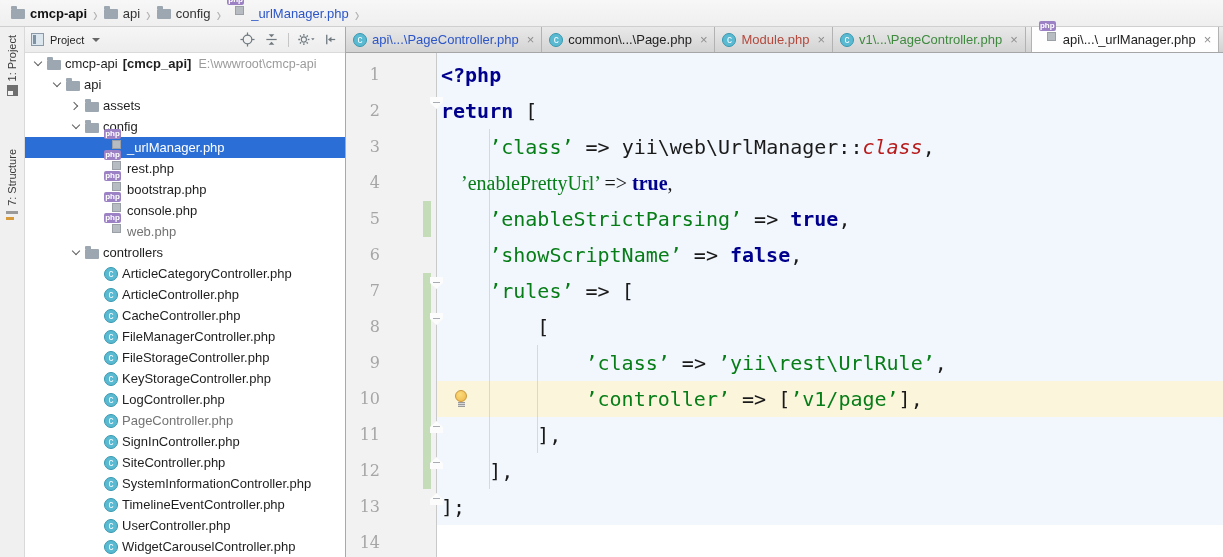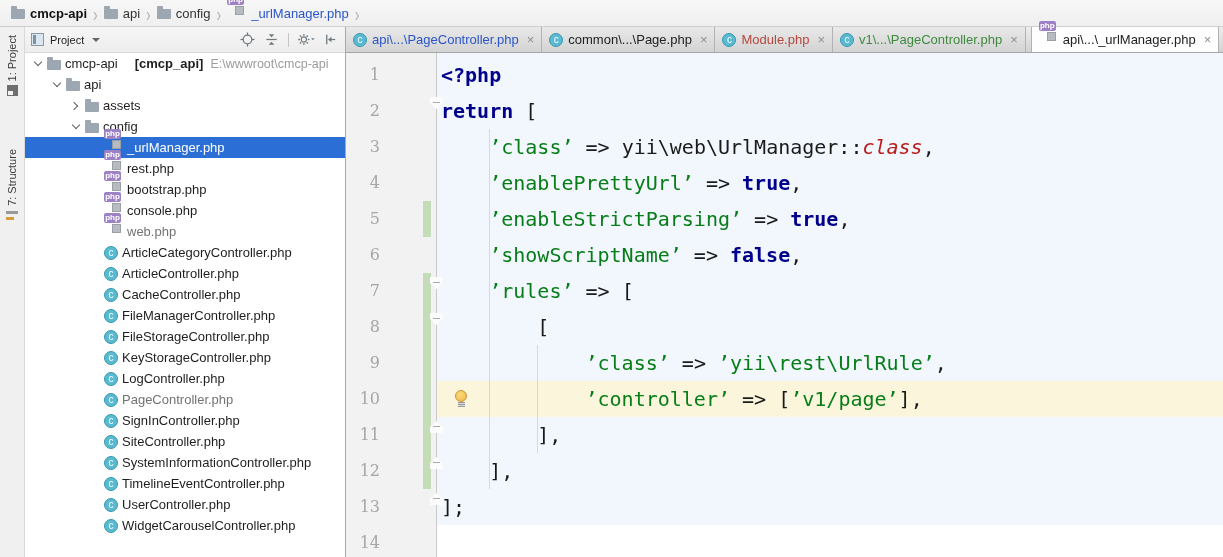--- a/index.html
+++ b/index.html
@@ -56,21 +56,21 @@
   .chev{width:14px;height:14px;flex:none;position:relative;}
   .chev::before{content:"";position:absolute;left:4px;top:4px;width:5px;height:5px;
      border-right:1.6px solid #5F5F5F;border-bottom:1.6px solid #5F5F5F;}
   .chev.open::before{transform:rotate(45deg);top:2px;}
   .chev.closed::before{transform:rotate(-45deg);left:2px;}
   .trow.selected .chev::before{border-color:#fff;}
   .chev.none::before{display:none;}
   .tico{margin:0 4px 0 2px;display:flex;align-items:center;}
   .tlabel{color:#1E1E1E;}
   .tlabel.modified{color:#737373;}
-  .tsuffix{font-weight:bold;margin-left:17px;}
+  .tsuffix{font-weight:bold;margin-left:5px;}
   .tpath{color:#9B9B9B;margin-left:7px;font-size:12.5px;}
   
   #editor{position:absolute;left:346px;top:27px;width:877px;height:530px;}
   #tab-bar{height:26px;background:linear-gradient(#EDEDED,#D2D2D2);border-bottom:1px solid #A6A6A6;
      display:flex;align-items:stretch;font-size:13px;box-sizing:border-box;}
   .tab{display:flex;align-items:center;gap:5px;padding:0 7px;border-right:1px solid #B2B2B2;
      background:linear-gradient(#E9E9E9,#D3D3D3);box-sizing:border-box;}
   .tab.active{background:#FEFEFE;border-left:1px solid #B2B2B2;margin-left:5px;}
   .tab-label{color:#222;}
   .tab.state-modified .tab-label{color:#2B55C8;}
@@ -261,20 +261,27 @@
       <div class="trow" style="padding-left: 63px;">
         <span class="chev none"></span>
         <span class="tico">
           <div class="icon-php">
             <div class="page"></div>
             <div class="badge">php</div>
           </div>
         </span>
         <span class="tlabel modified">web.php</span>
       </div>
+      <div class="trow" style="padding-left: 44px;">
+        <span class="chev open"></span>
+        <span class="tico">
+          <div class="icon-folder"></div>
+        </span>
+        <span class="tlabel">controllers</span>
+      </div>
       <div class="trow" style="padding-left: 63px;">
         <span class="chev none"></span>
         <span class="tico">
           <div class="icon-class">c</div>
         </span>
         <span class="tlabel">ArticleCategoryController.php</span>
       </div>
       <div class="trow" style="padding-left: 63px;">
         <span class="chev none"></span>
         <span class="tico">
@@ -420,21 +427,21 @@
         <div class="vcs" style="top: 220px; height: 216px;"></div>
       </div>
     <div id="code">
         <div class="tint" style="top: 0px; height: 472px;"></div>
         <div class="caret-row" style="top: 328px;"></div>
         <div class="guide" style="left: 52px; top: 76px; height: 360px;"></div>
         <div class="guide" style="left: 100px; top: 292px; height: 108px;"></div>
         <div class="code-line" style="top: 4px;"><span class="k">&lt;?php</span></div>
         <div class="code-line" style="top: 40px;"><span class="k">return</span><span class="p"> [</span></div>
         <div class="code-line" style="top: 76px;"><span class="p">    </span><span class="s">’class’</span><span class="p"> =&gt; yii\web\UrlManager::</span><span class="c">class</span><span class="p">,</span></div>
-        <div class="code-line" style="top: 112px;"><span class="p">    </span><span class="s">’enablePrettyUrl’</span><span class="p"> =&gt; </span><span class="k">true</span><span class="p">,</span></div>
+        <div class="code-line" style="top: 112px; font-family: Liberation Serif, serif;"><span class="p">    </span><span class="s">’enablePrettyUrl’</span><span class="p"> =&gt; </span><span class="k">true</span><span class="p">,</span></div>
         <div class="code-line" style="top: 148px;"><span class="p">    </span><span class="s">’enableStrictParsing’</span><span class="p"> =&gt; </span><span class="k">true</span><span class="p">,</span></div>
         <div class="code-line" style="top: 184px;"><span class="p">    </span><span class="s">’showScriptName’</span><span class="p"> =&gt; </span><span class="k">false</span><span class="p">,</span></div>
         <div class="code-line" style="top: 220px;"><span class="p">    </span><span class="s">’rules’</span><span class="p"> =&gt; [</span></div>
         <div class="code-line" style="top: 256px;"><span class="p">        [</span></div>
         <div class="code-line" style="top: 292px;"><span class="p">            </span><span class="s">’class’</span><span class="p"> =&gt; </span><span class="s">’yii\rest\UrlRule’</span><span class="p">,</span></div>
         <div class="code-line" style="top: 328px;"><span class="p">            </span><span class="s">’controller’</span><span class="p"> =&gt; [</span><span class="s">’v1/page’</span><span class="p">],</span></div>
         <div class="code-line" style="top: 364px;"><span class="p">        ],</span></div>
         <div class="code-line" style="top: 400px;"><span class="p">    ],</span></div>
         <div class="code-line" style="top: 436px;"><span class="p">];</span></div>
         <div class="code-line" style="top: 472px;"></div>

